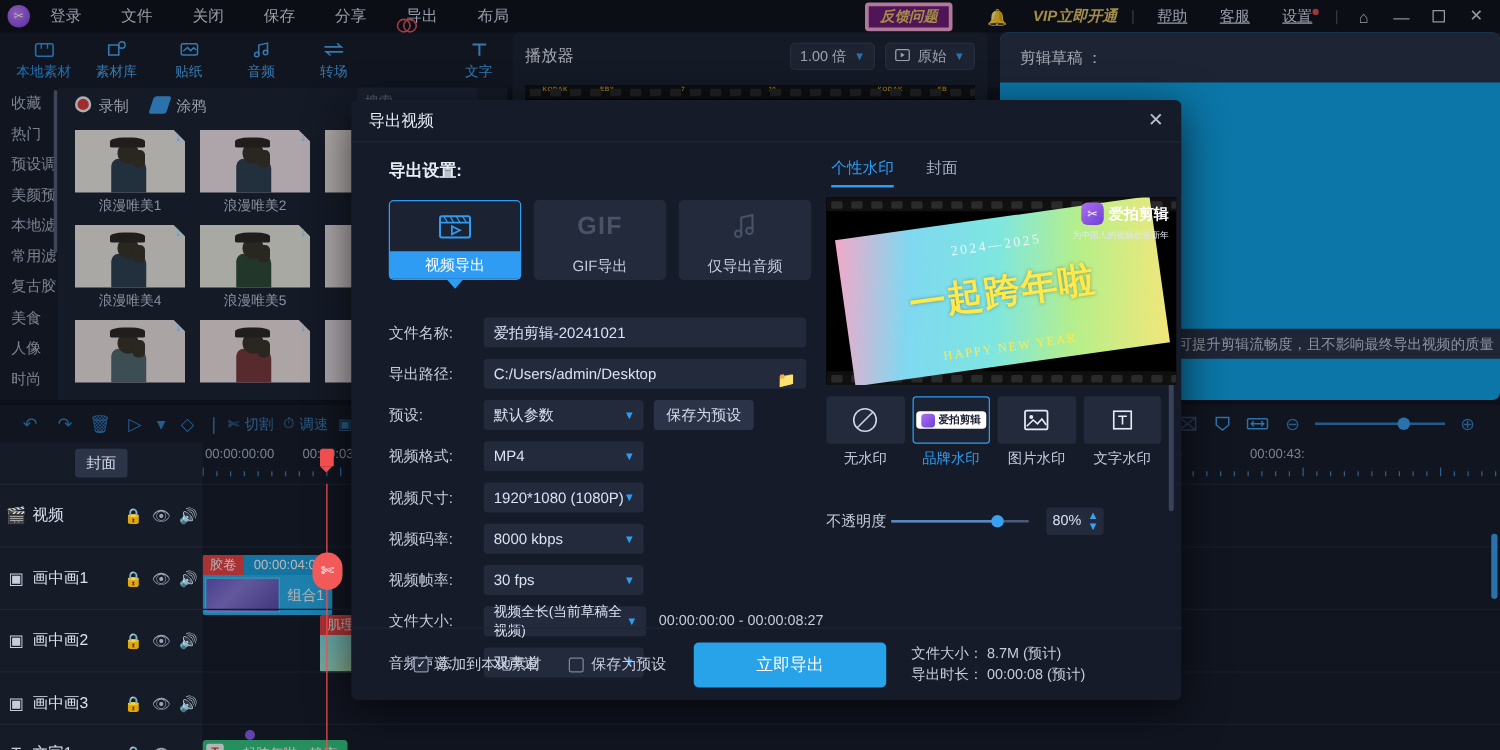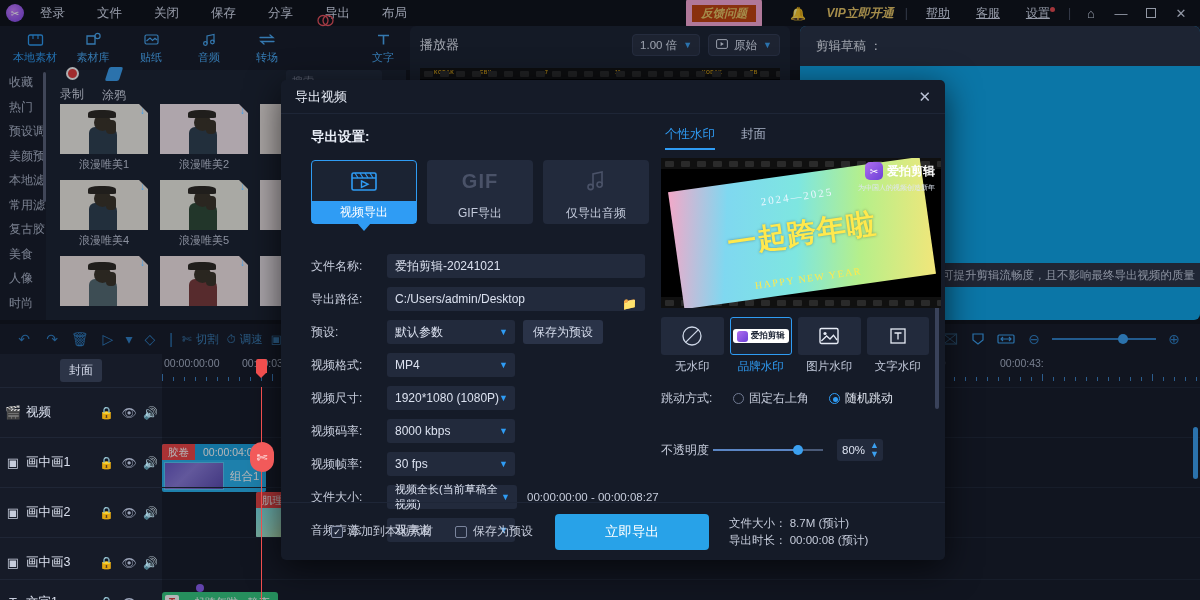--- a/index.html
+++ b/index.html
@@ -12,21 +12,21 @@
     position:relative;
   }
   .app { position:absolute; inset:0; }
 
   
   .titlebar{ position:absolute;left:0;top:0;width:1200px;height:26px;background:#0d1018;display:flex;align-items:center;}
   .logo{width:18px;height:18px;border-radius:50%;margin-left:6px;background:radial-gradient(circle at 40% 35%,#c77dff,#7b3fe4);display:flex;align-items:center;justify-content:center;font-size:10px;color:#fff;}
   .tb-menu{display:flex;align-items:center;gap:0;}
   .tb-item{padding:0 16px;font-size:12.5px;color:#d6dcec;line-height:26px;cursor:default;}
   .tb-right{margin-left:auto;display:flex;align-items:center;gap:0;padding-right:4px;}
-  .feedback{border:6px solid #f9a8d4;color:#e8c564;font-size:11.5px;font-style:italic;font-weight:bold;padding:1px 9px;border-radius:3px;background:#c2410c;margin-right:14px;}
+  .feedback{border:3px solid #f9a8d4;color:#e8c564;font-size:11.5px;font-style:italic;font-weight:bold;padding:1px 9px;border-radius:3px;background:#701a75;margin-right:14px;}
   .bell{color:#cfd6e6;font-size:13px;padding:0 14px;}
   .vip{color:#e8c564;font-size:12px;font-style:italic;font-weight:bold;padding:0 6px;}
   .divbar{color:#4a5164;padding:0 5px;}
   .tb-r-item{padding:0 13px;font-size:12px;color:#d6dcec;position:relative;text-decoration:underline;}
   .reddot{position:absolute;top:2px;right:8px;width:5px;height:5px;background:#e5484d;border-radius:50%;}
   .winbtn{width:30px;text-align:center;font-size:13px;color:#cfd6e6;}
 
   
   .navbar{position:absolute;left:0;top:26px;width:1200px;height:44px;background:#161b28;}
   .navtabs{display:flex;align-items:center;height:44px;padding-left:6px;}
@@ -38,21 +38,21 @@
   
   .catlist{position:absolute;left:0;top:70px;width:46px;height:250px;background:#161b28;overflow:hidden;}
   .cat{height:24.5px;line-height:24.5px;font-size:12px;color:#aeb6c9;padding-left:9px;white-space:nowrap;position:relative;}
   .cat.sel{color:#2f9cf4;}
   .cat.sel:before{content:"";position:absolute;left:2px;top:7px;width:3px;height:11px;background:#2f9cf4;}
   .catscroll{position:absolute;left:43px;top:72px;width:3px;height:130px;background:#5a6177;border-radius:2px;}
 
   
   .matpanel{position:absolute;left:46px;top:70px;width:360px;height:250px;background:#1b2130;}
   .mattools{height:30px;display:flex;align-items:center;gap:18px;padding-left:14px;}
-  .mtool{display:flex;align-items:center;gap:6px;font-size:12px;color:#d4dae8;flex-direction:column;}
+  .mtool{display:flex;align-items:flex-start;gap:6px;font-size:12px;color:#d4dae8;}
   .recdot{width:13px;height:13px;border-radius:50%;background:#e23b3b;border:2px solid #f5f5f5;}
   .penic{width:14px;height:14px;background:#3ba0f0;transform:skewX(-18deg);border-radius:2px;}
   .grid{display:flex;flex-wrap:wrap;gap:8px 12px;padding:4px 0 0 14px;}
   .thumb{width:88px;}
   .thumb .img{width:88px;height:50px;position:relative;background:#efe9e4;overflow:hidden;}
   .thumb .img:after{content:"";position:absolute;right:0;top:0;border-width:0 9px 9px 0;border-style:solid;border-color:transparent #1b2130 transparent transparent;}
   .dl{position:absolute;right:3px;top:1px;font-size:10px;color:#3ba0f0;z-index:3;}
   .person{position:absolute;left:26px;top:6px;width:36px;height:44px;}
   .head{position:absolute;left:8px;top:4px;width:17px;height:17px;border-radius:50%;background:#3a3328;}
   .hat{position:absolute;left:2px;top:0px;width:28px;height:8px;border-radius:40% 40% 10% 10%;background:#2b2721;}
@@ -963,31 +963,20 @@
             <div class="box">
               <svg width="20" height="20" viewBox="0 0 20 20">
                   <rect x="3" y="3" width="14" height="14" fill="none" stroke="#e6ebf5" stroke-width="1.3"></rect>
                   <path d="M6.5 7 H13.5 M10 7 V13.5" stroke="#e6ebf5" stroke-width="1.3"></path>
                 </svg>
             </div>
             <div class="lb">文字水印</div>
           </div>
         </div>
 
-        <div class="optrow">
-          <span class="lab">跳动方式:</span>
-          <span class="radio">
-            <span class="rcircle"></span>
-            <span>固定右上角</span>
-          </span>
-          <span class="radio selt">
-            <span class="rcircle sel"></span>
-            <span>随机跳动</span>
-          </span>
-        </div>
 
         <div class="opacrow">
           <span>不透明度</span>
           <span class="slider">
             <span class="sl-fill"></span>
             <span class="sl-knob"></span>
           </span>
           <span class="spin">
             <span>80%</span>
             <span class="ar">▲<br>▼</span>

